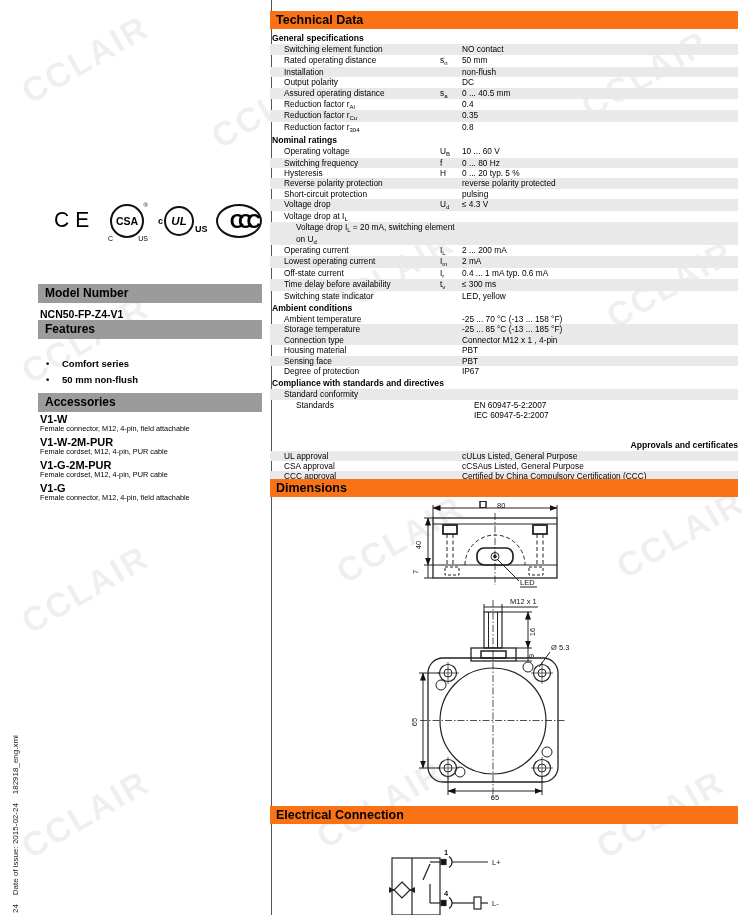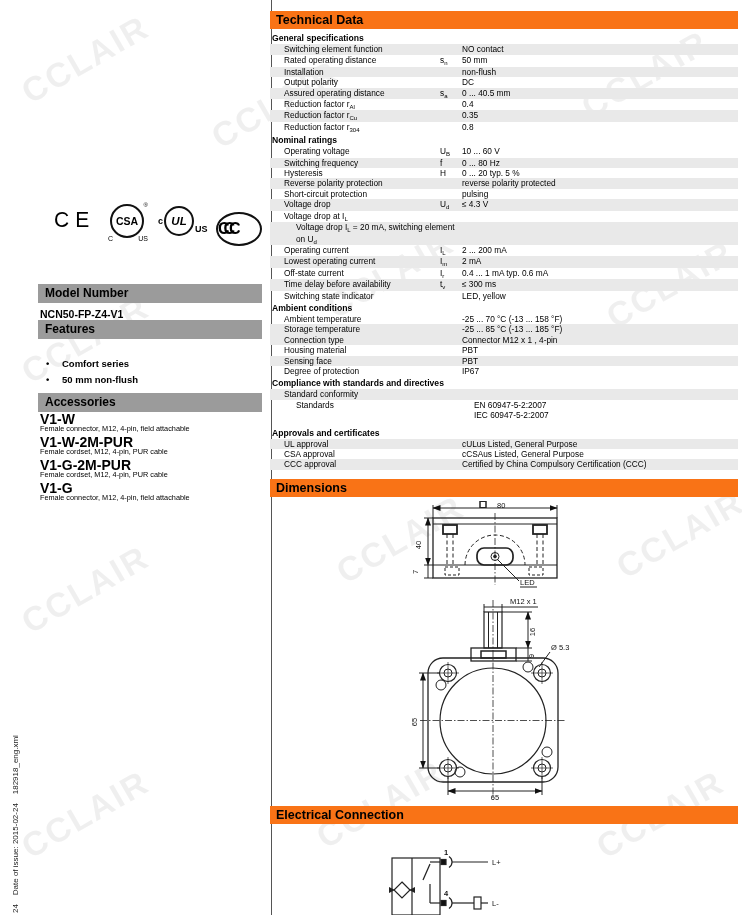--- a/index.html
+++ b/index.html
@@ -13,50 +13,50 @@
            transform:rotate(-90deg);font-size:8px;color:#222;white-space:pre;}
   .vline{position:absolute;left:271px;top:0;width:1px;height:915px;background:#555;}
   
   .sidebar{position:absolute;left:38px;top:0;width:224px;}
   .sbar{background:#9b9b9b;font-weight:700;font-size:12px;line-height:15px;
         padding:2px 0 2px 7px;color:#000;}
   .model-num{font-weight:700;font-size:10.5px;padding:8px 0 0 2px;}
   .feat-item{display:flex;font-weight:700;font-size:9.5px;padding:5px 0 0 4px;}
   .feat-item .bullet{width:16px;text-align:left;padding-left:4px;}
   .acc-item{padding:4px 0 0 2px;}
-  .acc-name{font-weight:700;font-size:14px;line-height:10px;}
+  .acc-name{font-weight:700;font-size:11px;line-height:10px;}
   .acc-desc{font-size:7.3px;line-height:9px;}
   
   .logos{position:absolute;top:196px;left:0;width:224px;height:56px;}
   .ce{position:absolute;left:16px;top:12px;font-size:21px;letter-spacing:6px;
       font-weight:400;transform:scaleY(1.05);}
   .csa{position:absolute;left:70px;top:6px;width:40px;height:40px;}
   .csa .circ{position:absolute;left:2px;top:2px;width:30px;height:30px;border:2.5px solid #111;
       border-radius:50%;text-align:center;line-height:30px;font-weight:700;font-size:10.5px;}
   .csa .r{position:absolute;right:0;top:0;font-size:6px;}
   .csa .c{position:absolute;left:0;bottom:0;font-size:7px;}
   .csa .us{position:absolute;right:0;bottom:0;font-size:7px;}
   .ul{position:absolute;left:120px;top:10px;display:flex;align-items:center;}
   .ul .small{font-size:9px;font-weight:700;}
   .ul .circ{width:26px;height:26px;border:2.5px solid #111;border-radius:50%;text-align:center;
       line-height:26px;font-weight:700;font-size:11.5px;font-style:italic;margin:0 1px;}
   .ul .us{align-self:flex-end;margin-bottom:2px;}
-  .ccc{position:absolute;left:178px;top:16px;width:46px;height:34px;border:2px solid #111;
-      border-radius:50%;text-align:left;line-height:30px;font-weight:700;font-size:16px;
+  .ccc{position:absolute;left:178px;top:8px;width:46px;height:34px;border:2px solid #111;
+      border-radius:50%;text-align:right;line-height:30px;font-weight:700;font-size:20px;
       letter-spacing:-6px;padding-right:5px;box-sizing:border-box;}
   
   .main{position:absolute;left:270px;top:0;width:468px;}
   .bar{background:#f97316;font-weight:700;font-size:12.5px;line-height:16px;
        padding:1px 0 1px 6px;color:#000;}
   .bar.b1{position:absolute;top:11px;left:0;width:462px;}
   .bar.b2{position:absolute;top:479px;left:0;width:462px;}
   .bar.b3{position:absolute;top:806px;left:0;width:462px;}
   .techtable{position:absolute;top:31px;left:0;width:468px;}
   .shead{font-weight:700;font-size:8.6px;line-height:10px;padding:2px 0 1px 2px;}
-  .shead.mt{margin-top:5px;}
+  .shead.mt{margin-top:17px;text-align:right;}
   .trow{display:flex;align-items:flex-start;font-size:8.3px;line-height:10.4px;width:468px;}
   .trow.g{background:#e9e9e9;}
   .c1{width:156px;padding-left:14px;}
   .c1.ind2{padding-left:26px;}
   .c1.wide{width:178px;}
   .c2{width:22px;}
   .c3{flex:1;}
   .ln{display:block;}
   .sb{font-size:6px;position:relative;top:2px;}
   svg text{font-family:"Liberation Sans",sans-serif;font-size:7.5px;fill:#111;}

